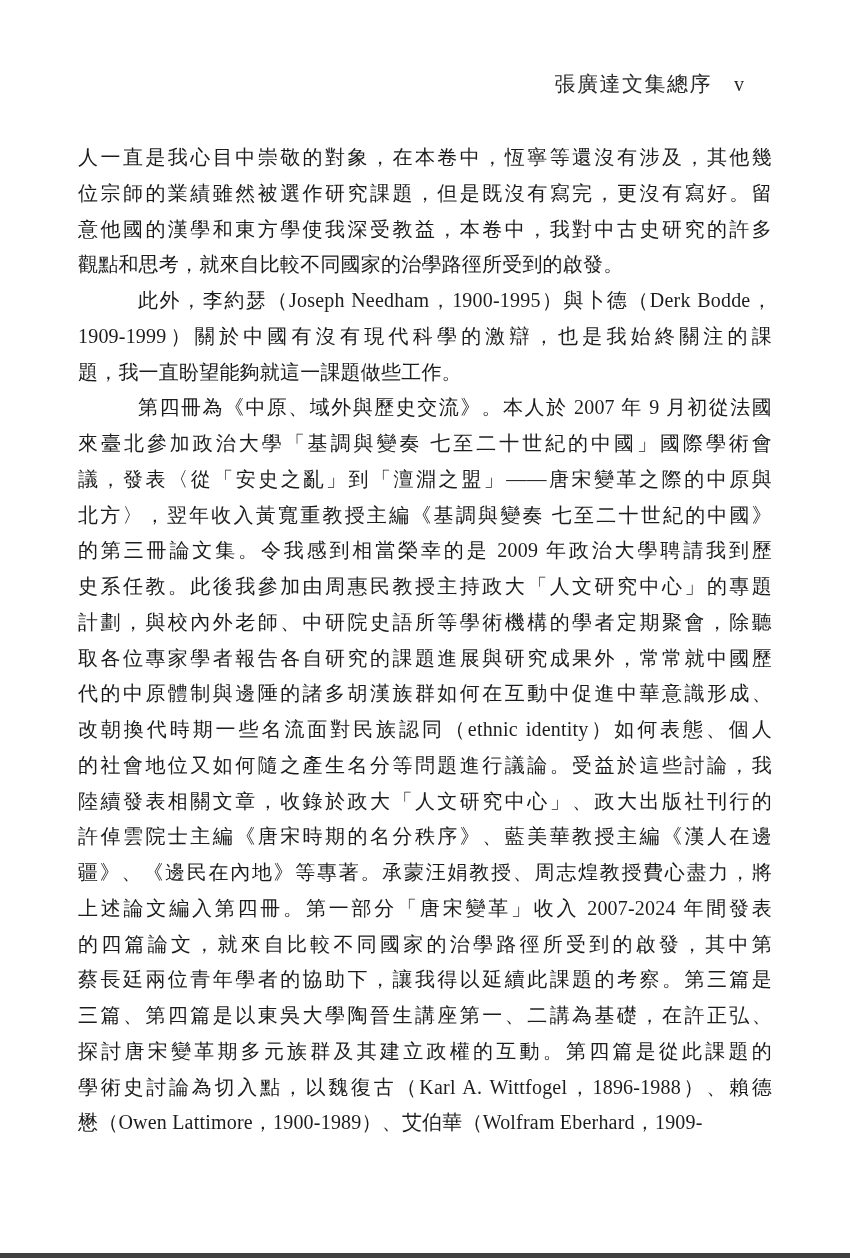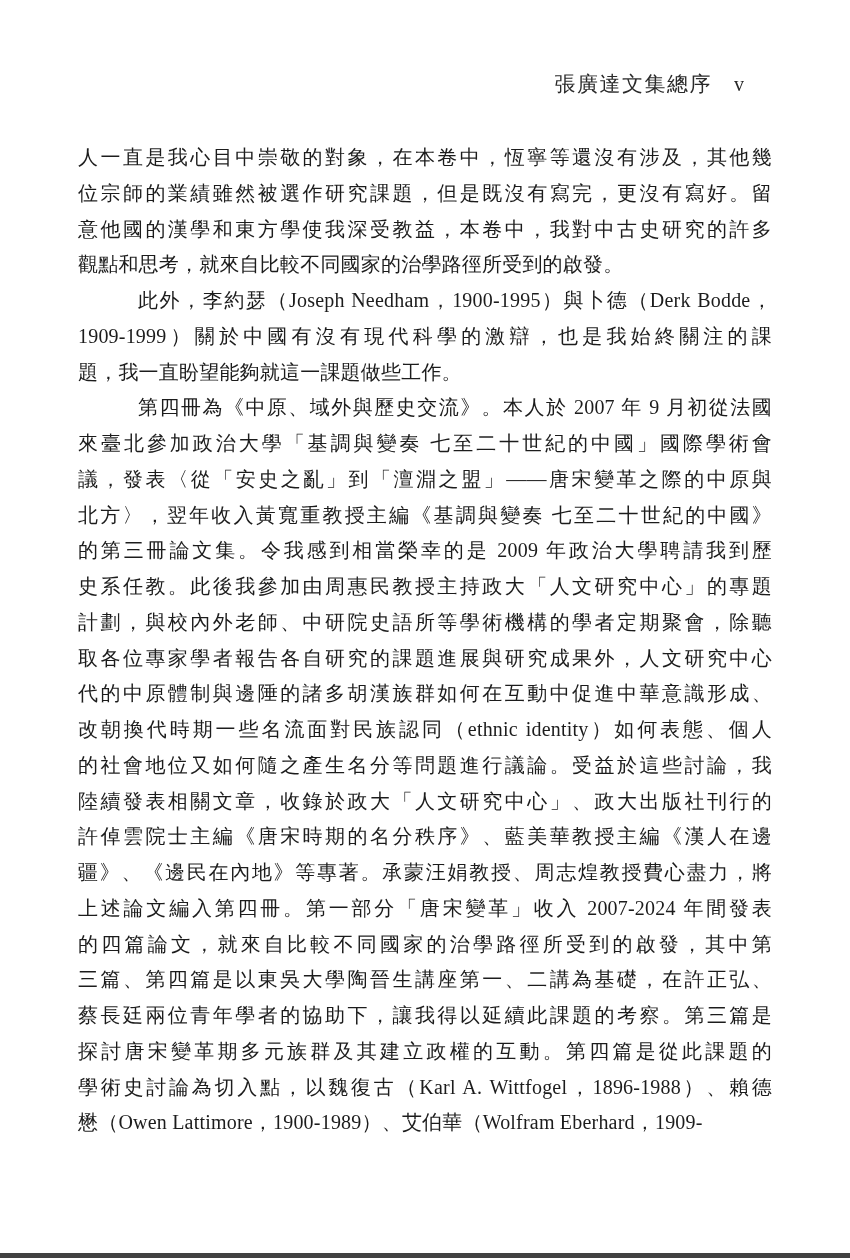--- a/index.html
+++ b/index.html
@@ -82,29 +82,29 @@
   <div class="line indent">此外，李約瑟（Joseph Needham，1900-1995）與卜德（Derk Bodde，</div>
   <div class="line">1909-1999）關於中國有沒有現代科學的激辯，也是我始終關注的課</div>
   <div class="line short">題，我一直盼望能夠就這一課題做些工作。</div>
   <div class="line indent">第四冊為《中原、域外與歷史交流》。本人於 2007 年 9 月初從法國</div>
   <div class="line">來臺北參加政治大學「基調與變奏 七至二十世紀的中國」國際學術會</div>
   <div class="line">議，發表〈從「安史之亂」到「澶淵之盟」——唐宋變革之際的中原與</div>
   <div class="line">北方〉，翌年收入黃寬重教授主編《基調與變奏 七至二十世紀的中國》</div>
   <div class="line">的第三冊論文集。令我感到相當榮幸的是 2009 年政治大學聘請我到歷</div>
   <div class="line">史系任教。此後我參加由周惠民教授主持政大「人文研究中心」的專題</div>
   <div class="line">計劃，與校內外老師、中研院史語所等學術機構的學者定期聚會，除聽</div>
-  <div class="line">取各位專家學者報告各自研究的課題進展與研究成果外，人文研究中心</div>
+  <div class="line">取各位專家學者報告各自研究的課題進展與研究成果外，常常就中國歷</div>
   <div class="line">代的中原體制與邊陲的諸多胡漢族群如何在互動中促進中華意識形成、</div>
   <div class="line">改朝換代時期一些名流面對民族認同（ethnic identity）如何表態、個人</div>
   <div class="line">的社會地位又如何隨之產生名分等問題進行議論。受益於這些討論，我</div>
   <div class="line">陸續發表相關文章，收錄於政大「人文研究中心」、政大出版社刊行的</div>
   <div class="line">許倬雲院士主編《唐宋時期的名分秩序》、藍美華教授主編《漢人在邊</div>
   <div class="line">疆》、《邊民在內地》等專著。承蒙汪娟教授、周志煌教授費心盡力，將</div>
   <div class="line">上述論文編入第四冊。第一部分「唐宋變革」收入 2007-2024 年間發表</div>
   <div class="line">的四篇論文，就來自比較不同國家的治學路徑所受到的啟發，其中第</div>
+  <div class="line">蔡長廷兩位青年學者的協助下，讓我得以延續此課題的考察。第三篇是</div>
   <div class="line">三篇、第四篇是以東吳大學陶晉生講座第一、二講為基礎，在許正弘、</div>
-  <div class="line">蔡長廷兩位青年學者的協助下，讓我得以延續此課題的考察。第三篇是</div>
   <div class="line">探討唐宋變革期多元族群及其建立政權的互動。第四篇是從此課題的</div>
   <div class="line">學術史討論為切入點，以魏復古（Karl A. Wittfogel，1896-1988）、賴德</div>
   <div class="line short">懋（Owen Lattimore，1900-1989）、艾伯華（Wolfram Eberhard，1909-</div>
 </div>
 
 <div class="scan-edge"></div>
 
 </body></html>

